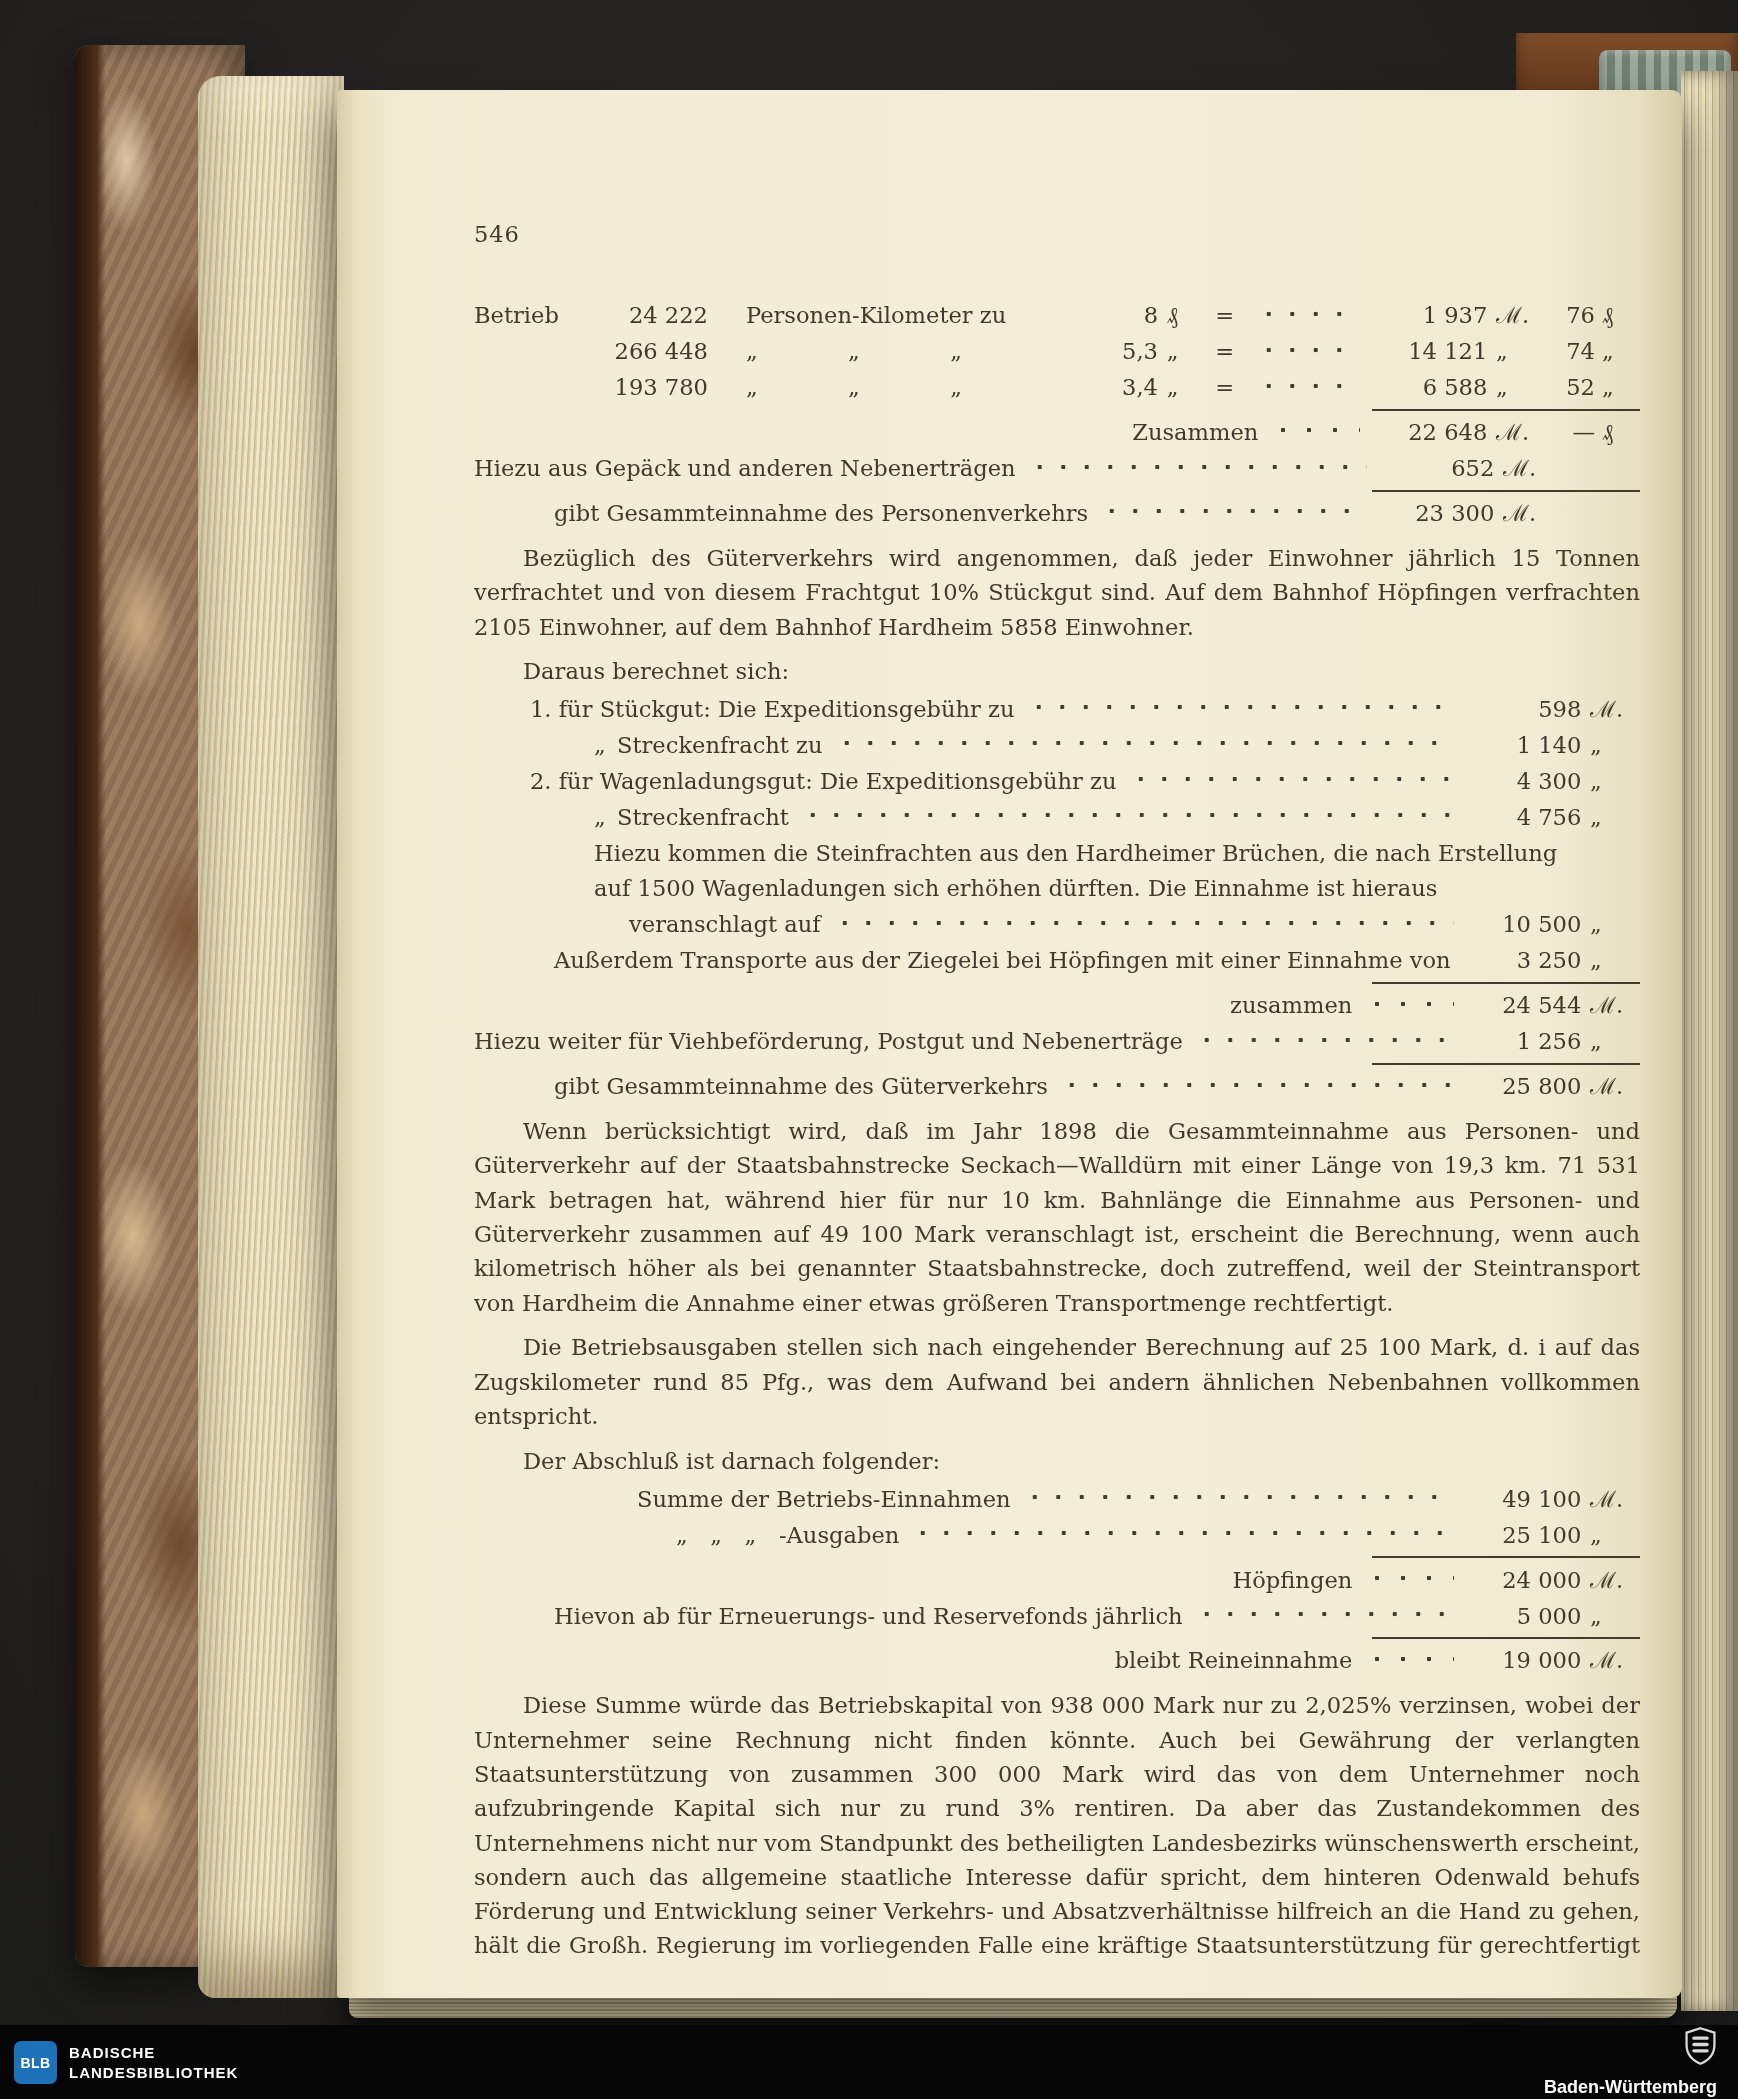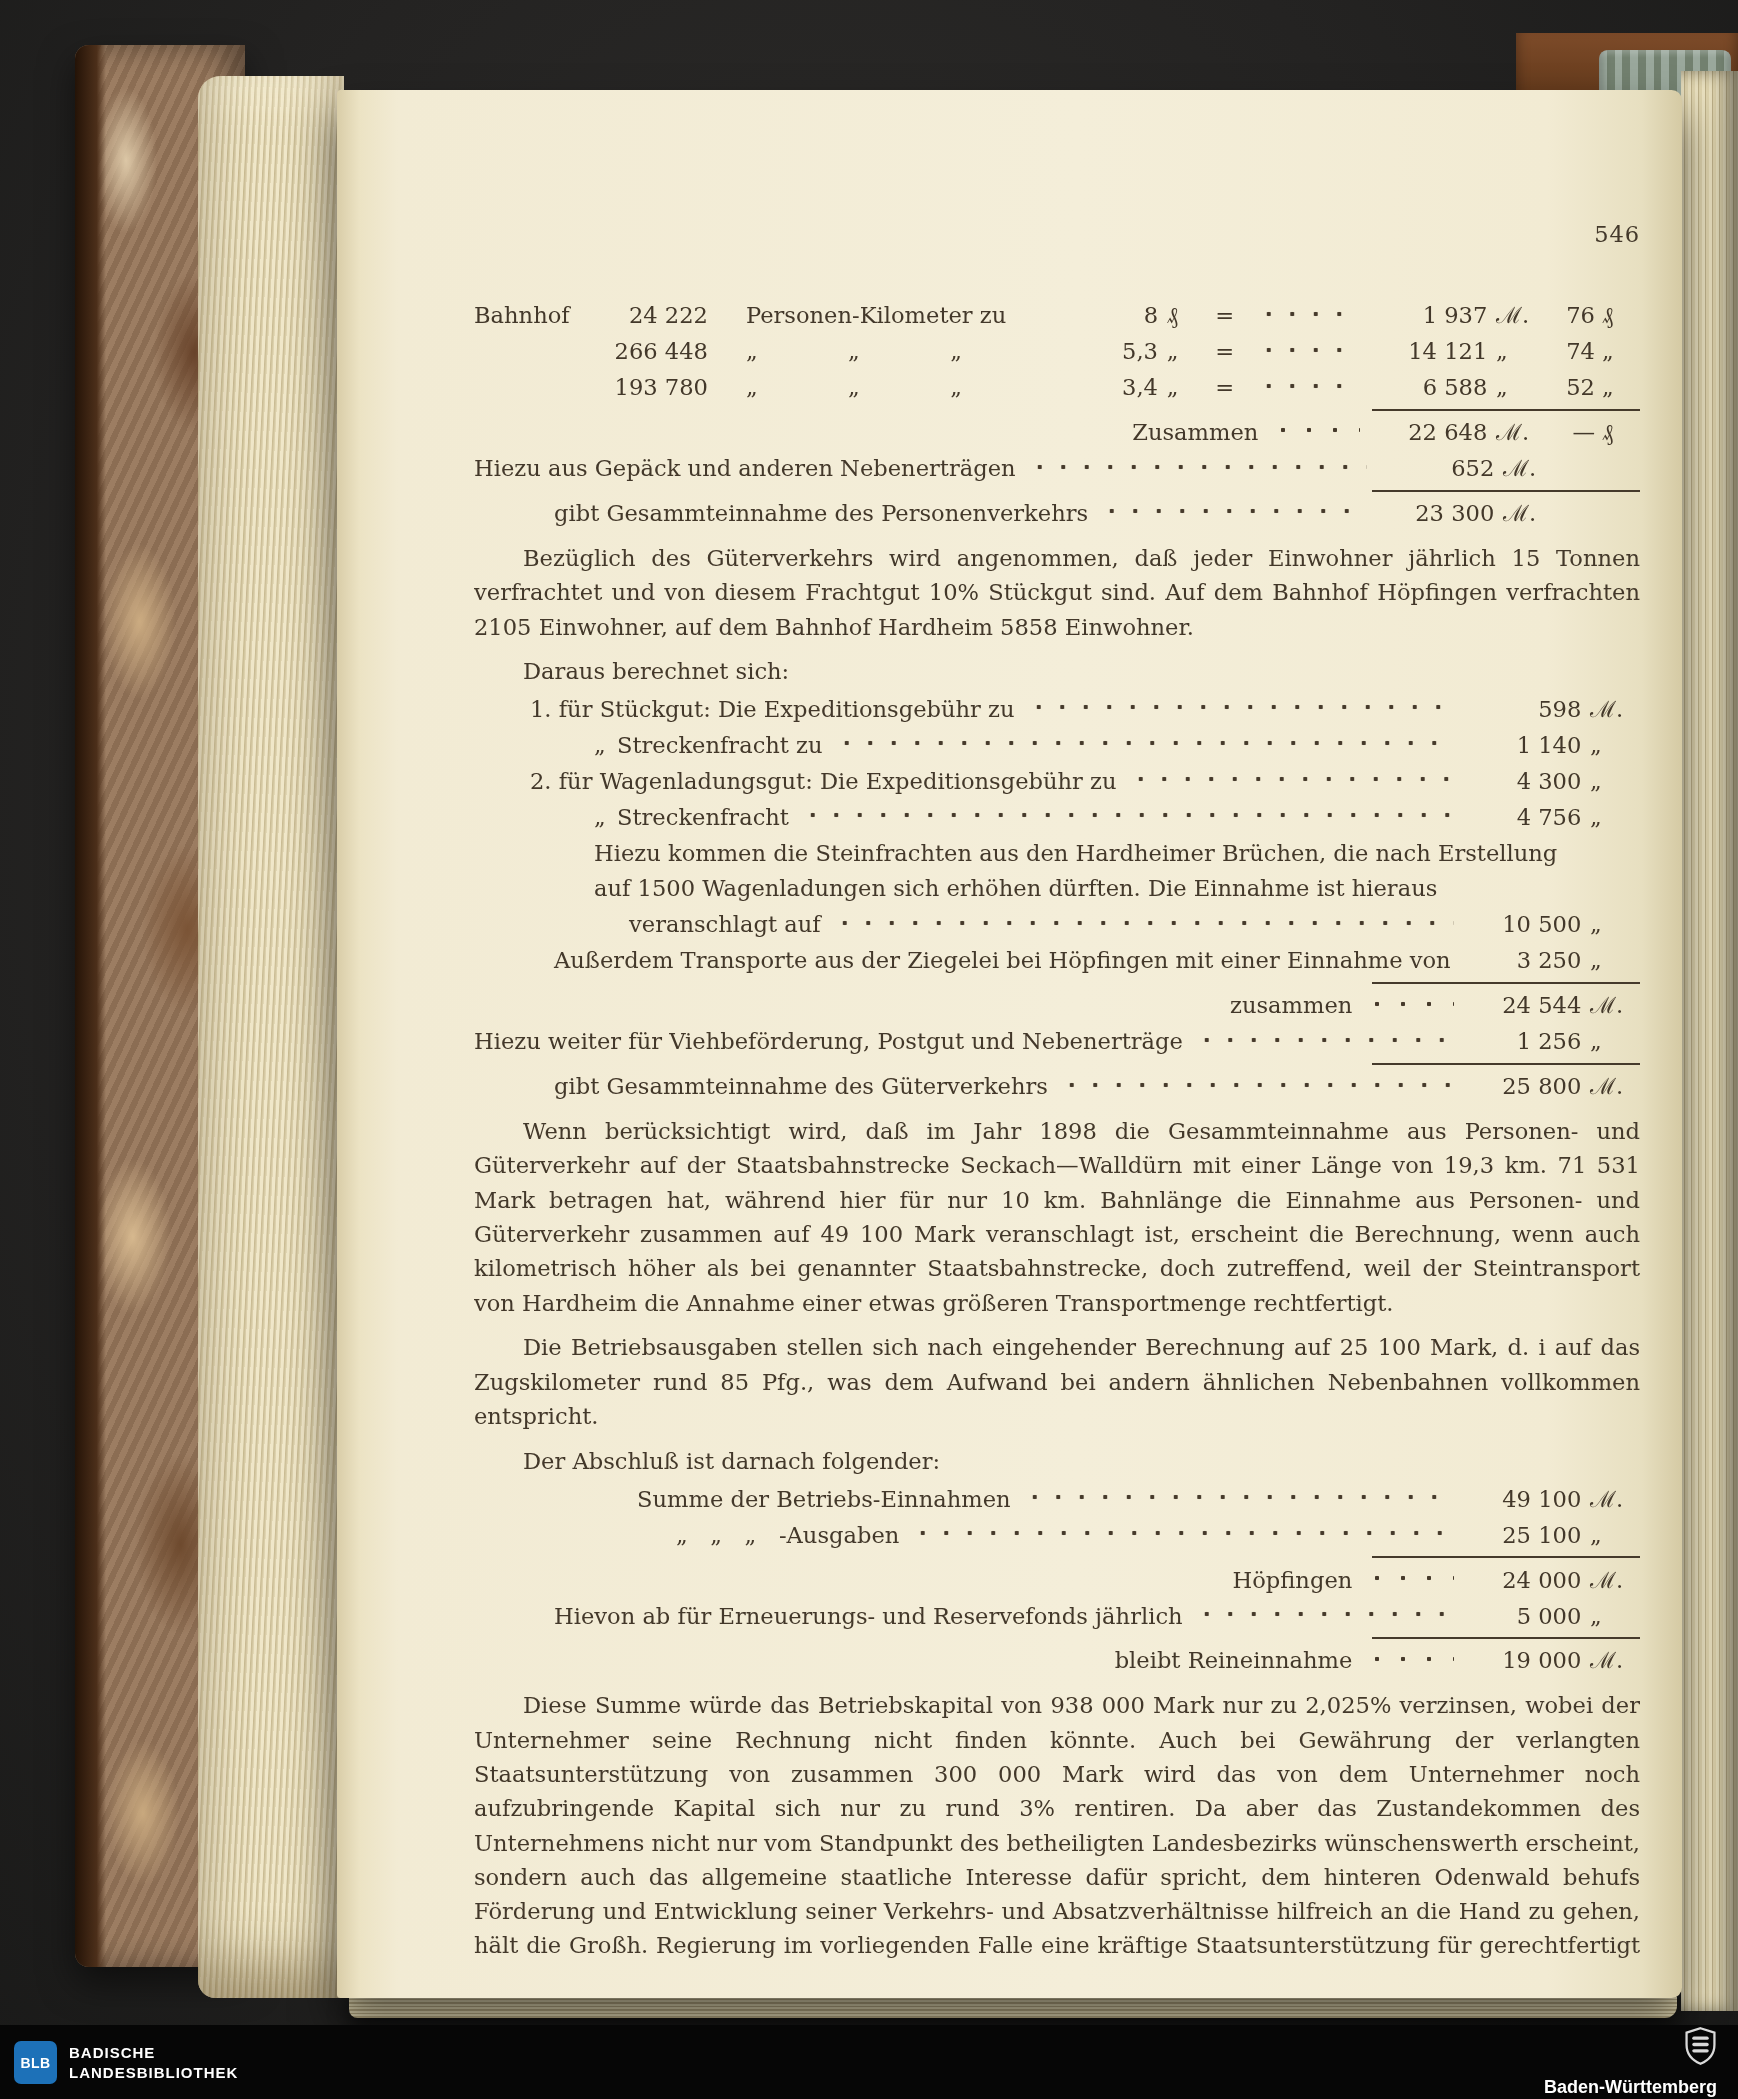--- a/index.html
+++ b/index.html
@@ -36,21 +36,21 @@
     background:repeating-linear-gradient(180deg,#e4dab4 0 1.7px,#b7aa83 1.7px 3.5px);
     box-shadow:0 8.7px 19px rgba(0,0,0,.6);}
   .corner-leather{position:absolute;right:0;top:33px;width:222px;height:97px;border-radius:0 0 0 17.4px;
     background:linear-gradient(180deg,#7d4b29 0%,#5b3417 85%);box-shadow:inset 0 -8.7px 14px rgba(0,0,0,.4);}
   .headband{position:absolute;right:7px;top:50px;width:132px;height:73px;border-radius:8.7px;
     background:repeating-linear-gradient(90deg,#9aa89c 0 7.8px,#72806f 7.8px 15.6px);
     box-shadow:inset 0 -7px 10.4px rgba(0,0,0,.45), inset 0 3.5px 5.2px rgba(255,255,255,.25);}
   
   .content{position:absolute;left:137px;right:42px;top:127px;bottom:31px;overflow:hidden;
     font-size:22.6px;line-height:1.52;color:#43382a;text-align:justify;}
-  .pagenum{text-align:right;margin:0 0 47px 0;letter-spacing:0.9px;}
+  .pagenum{text-align:left;margin:0 0 47px 0;letter-spacing:0.9px;}
   p{margin:10.4px 0;text-indent:49px;}
   .plainline{text-align:left;text-indent:49px;margin:8.7px 0 3.5px 0;}
   .noteline{text-align:left;margin:0.9px 0 0.9px 120px;}
   .mrow{display:flex;align-items:baseline;margin:1.7px 0;text-align:left;}
   .spacer{flex:1 1 auto;}
   .leader{flex:1 1 26px;height:1em;margin:0 12px;
     background-image:radial-gradient(circle,#463a2b 2px,transparent 2.5px);
     background-size:23.5px 7.8px;background-repeat:repeat-x;background-position:left calc(100% - 6px);}
   .mini-leader{flex:0 0 90px;height:1em;margin:0 12px;
     background-image:radial-gradient(circle,#463a2b 2px,transparent 2.5px);
@@ -96,21 +96,21 @@
   <div class="headband"></div>
   <div class="stack-right"></div>
   <div class="stack-bottom"></div>
 
   <div class="page-sheet">
     <div class="content">
 
       <div class="pagenum">546</div>
 
       <div class="mrow">
-        <span class="pre">Bahnhof</span>
+        <span class="pre">Betrieb</span>
         <span class="qty">24 222</span>
         <span class="unitcol">Personen-Kilometer zu</span>
         <span class="rate">8</span>
         <span class="runit">₰</span>
         <span class="eq">=</span>
         <span class="leader"></span>
         <span class="amt">1 937</span>
         <span class="cur">ℳ.</span>
         <span class="pf">76</span>
         <span class="pfcur">₰</span>

